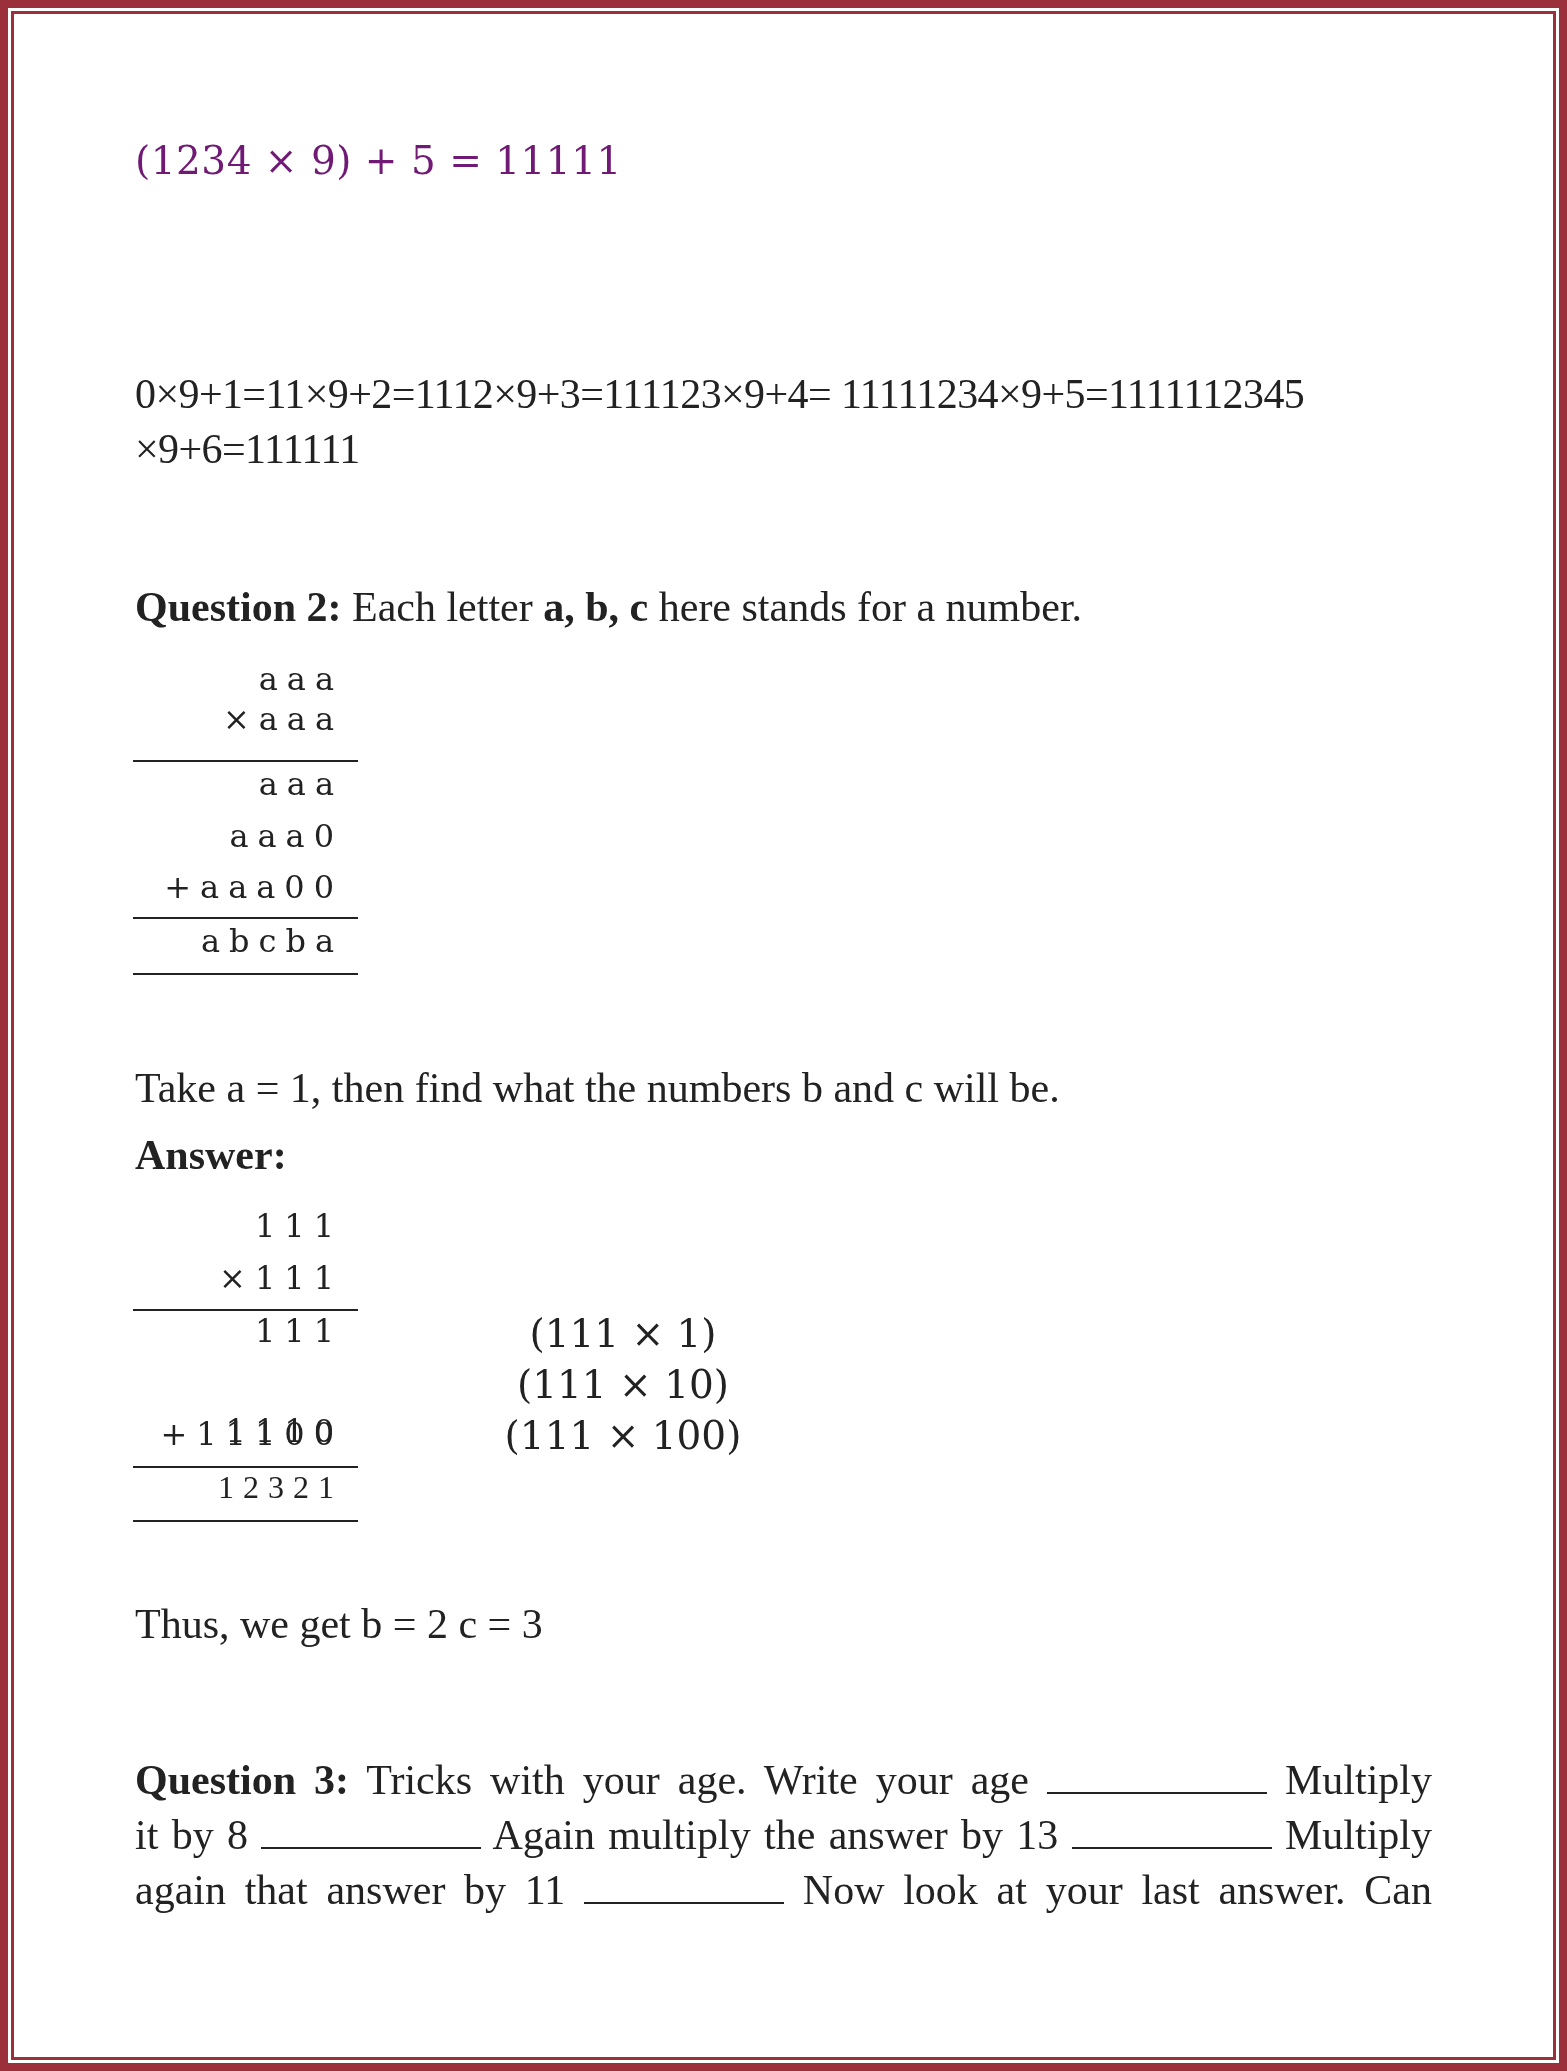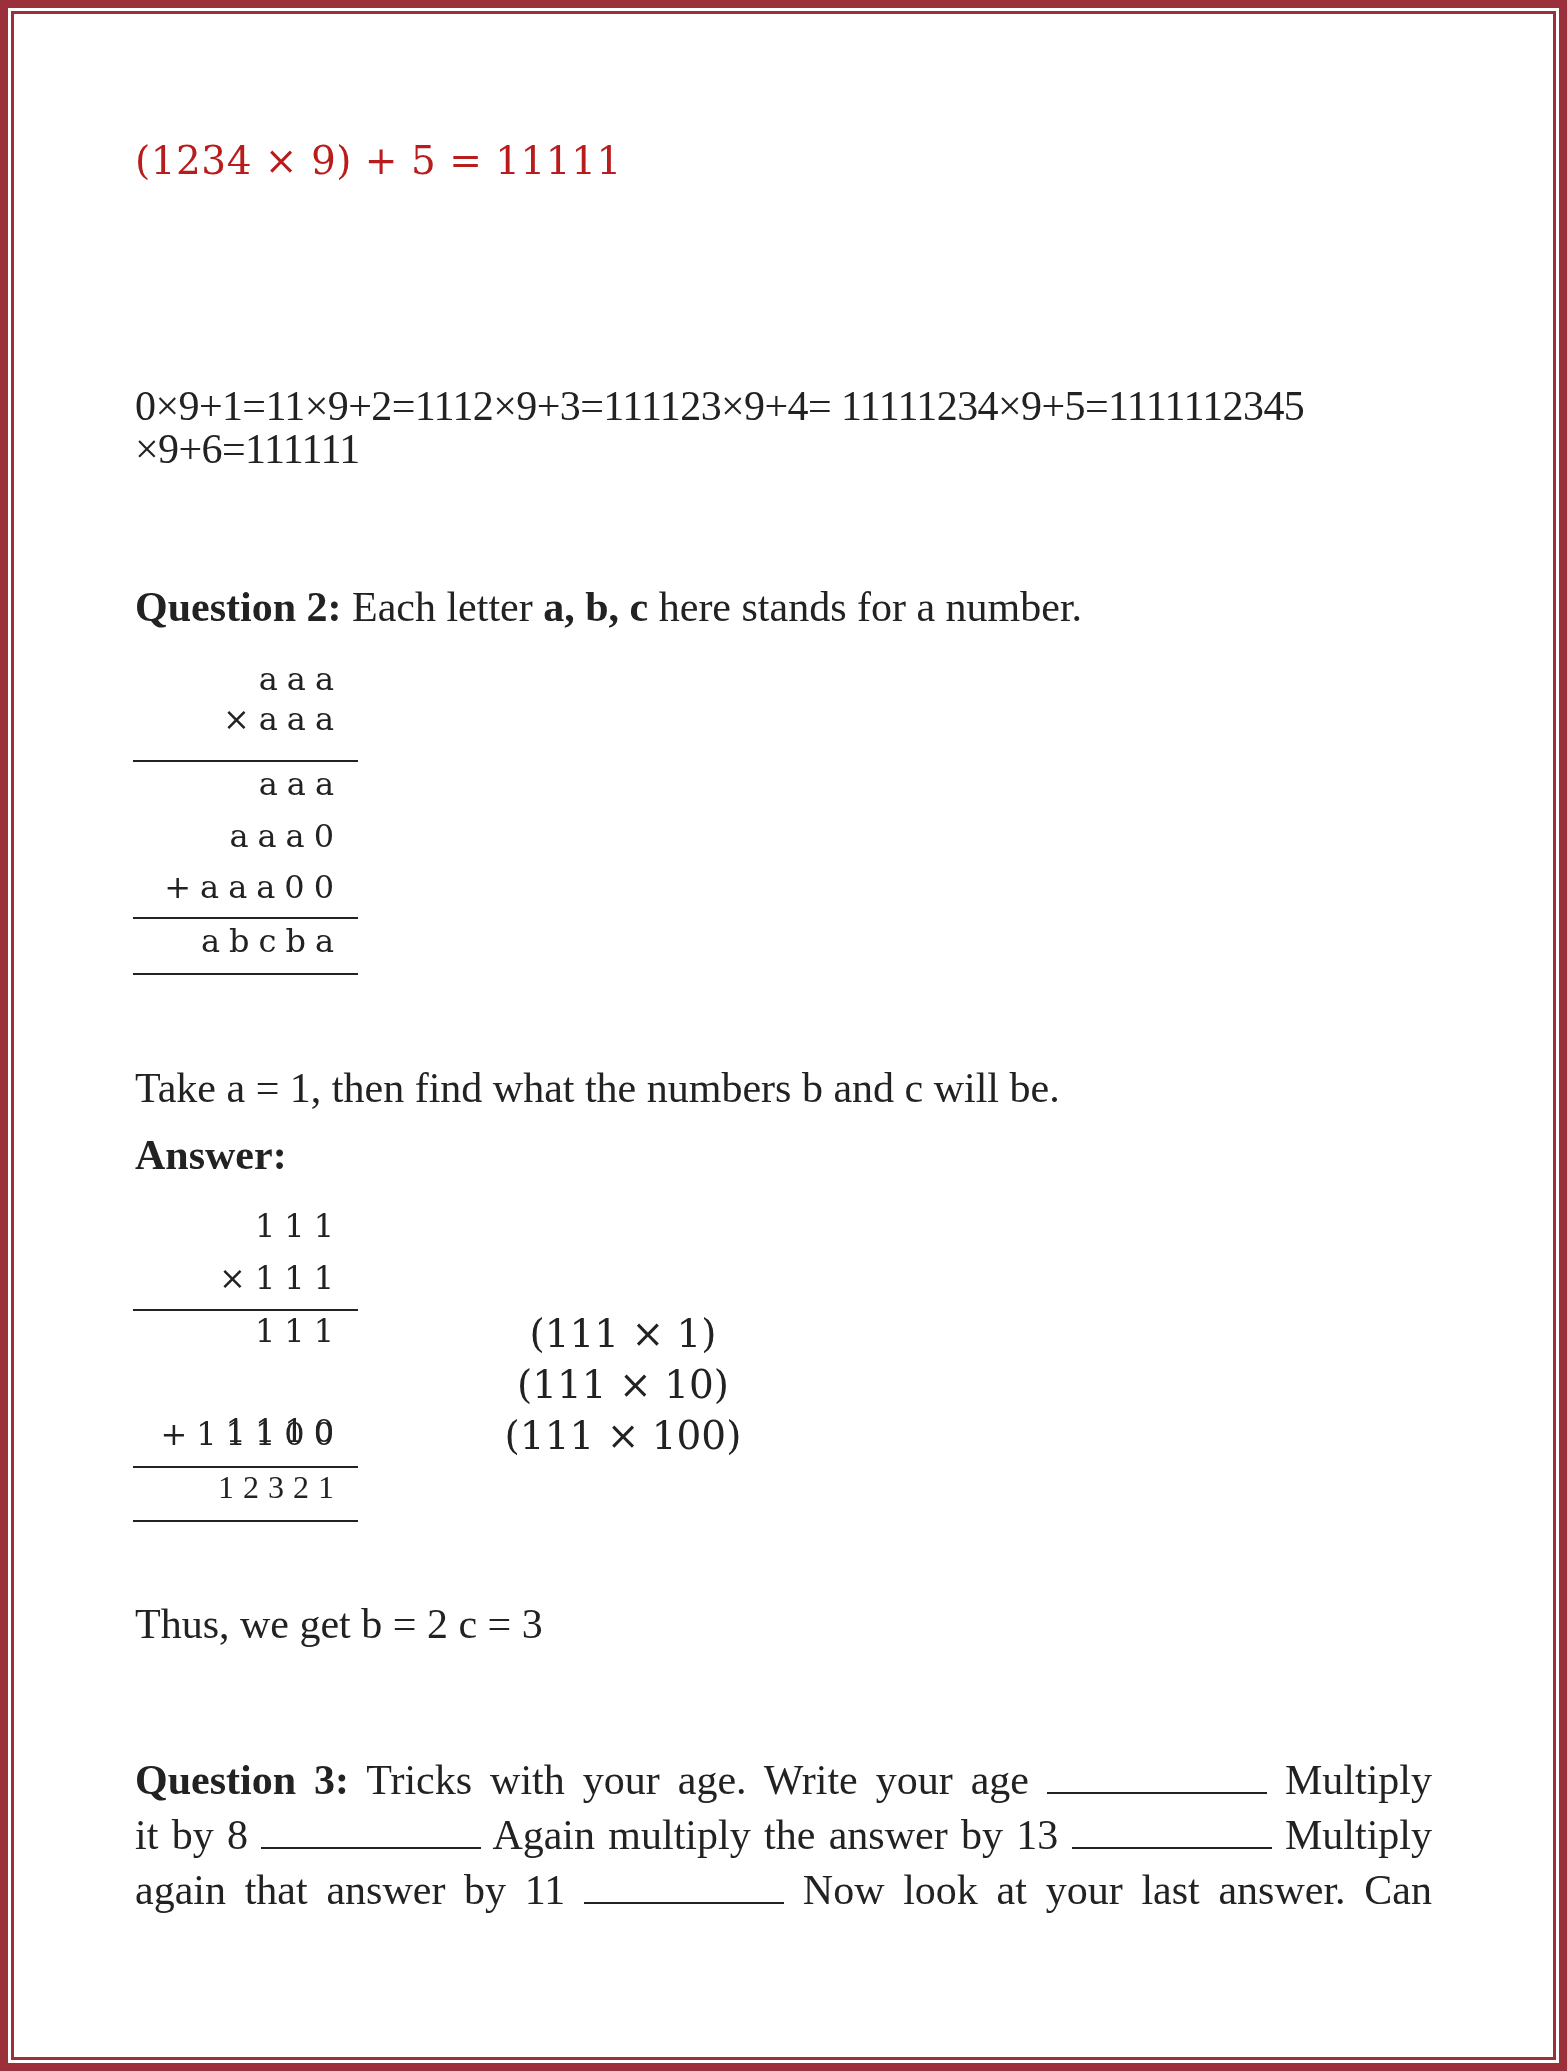--- a/index.html
+++ b/index.html
@@ -10,21 +10,21 @@
     .frame-outer {
       position: absolute; left: 0; top: 0; width: 1567px; height: 2071px;
       box-sizing: border-box; border: 8px solid #9b2f3a;
     }
     .frame-inner {
       position: absolute; left: 11px; top: 11px; right: 11px; bottom: 11px;
       border: 3px solid #9b2f3a;
     }
     .page { position: absolute; left: 0; top: 0; width: 1567px; height: 2071px; }
     .math {
-      font-family: "DejaVu Serif", serif; color: #b91c1c; position: absolute;
+      font-family: "DejaVu Serif", serif; color: #701a75; position: absolute;
       white-space: nowrap;
     }
     .serif {
       font-family: "Liberation Serif", serif; color: #222; position: absolute;
       white-space: nowrap;
     }
     .eq { font-size: 39px; left: 135px; letter-spacing: 0.5px; }
     .chain { font-size: 42px; left: 135px; letter-spacing: -0.6px; }
     .q { font-size: 42px; left: 135px; }
     b { font-weight: bold; }
@@ -53,21 +53,21 @@
   </style>
 </head>
 <body>
 
 <div class="page">
   <div class="frame-outer"></div>
   <div class="frame-inner"></div>
 
   <div class="math eq" style="top:138px;">(1234 × 9) + 5 = 11111</div>
 
-  <div class="serif chain" style="top:382px;text-align:right;">0×9+1=11×9+2=1112×9+3=111123×9+4= 11111234×9+5=1111112345</div>
+  <div class="serif chain" style="top:370px;text-align:right;">0×9+1=11×9+2=1112×9+3=111123×9+4= 11111234×9+5=1111112345</div>
   <div class="serif chain" style="top:425px;">×9+6=111111</div>
 
   <div class="serif q" style="top:583px;">
     <b>Question 2:</b><span> Each letter </span><b>a, b, c</b><span> here stands for a number.</span>
   </div>
 
   <div class="col" style="top:660px; height:320px;">
     <div class="row" style="top:0px;">aaa</div>
     <div class="row" style="top:40px;margin-left:28px;">×aaa</div>
     <div class="rule" style="top:100px;"></div>

